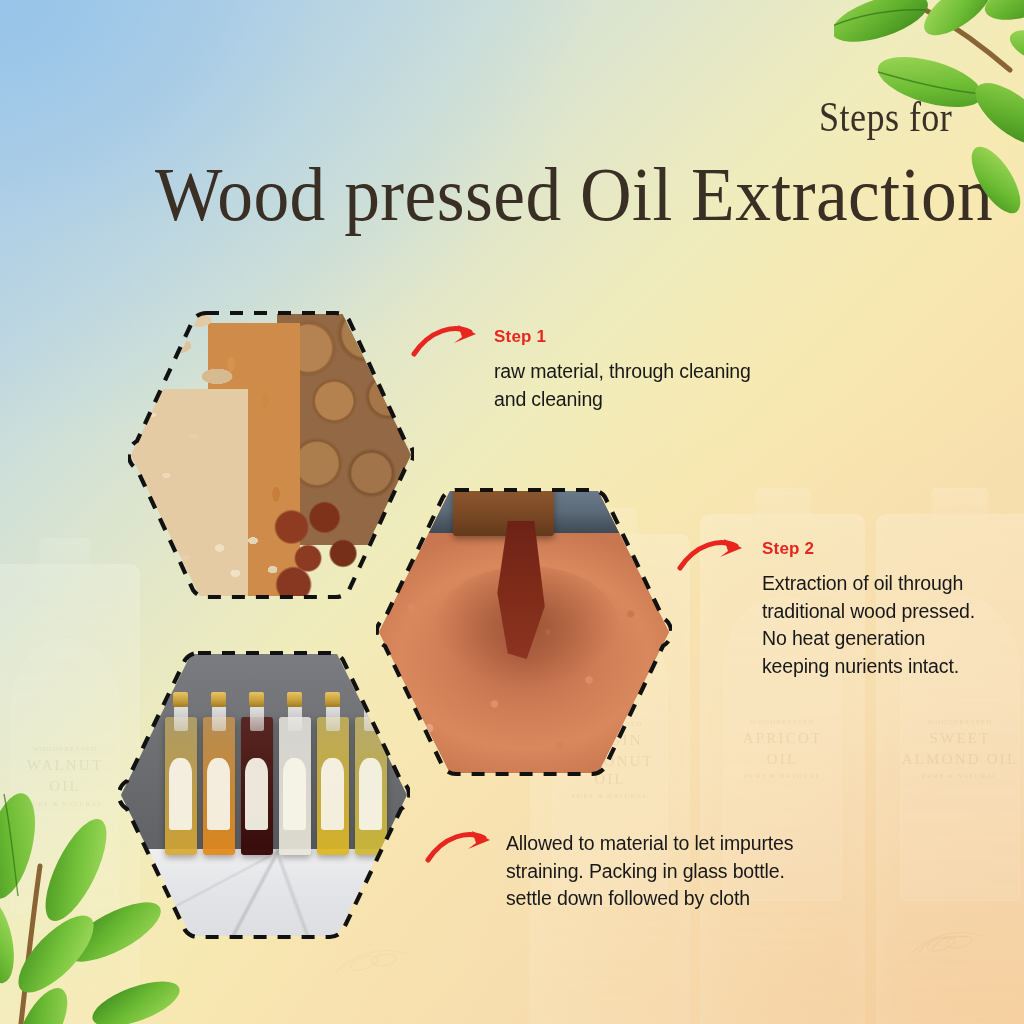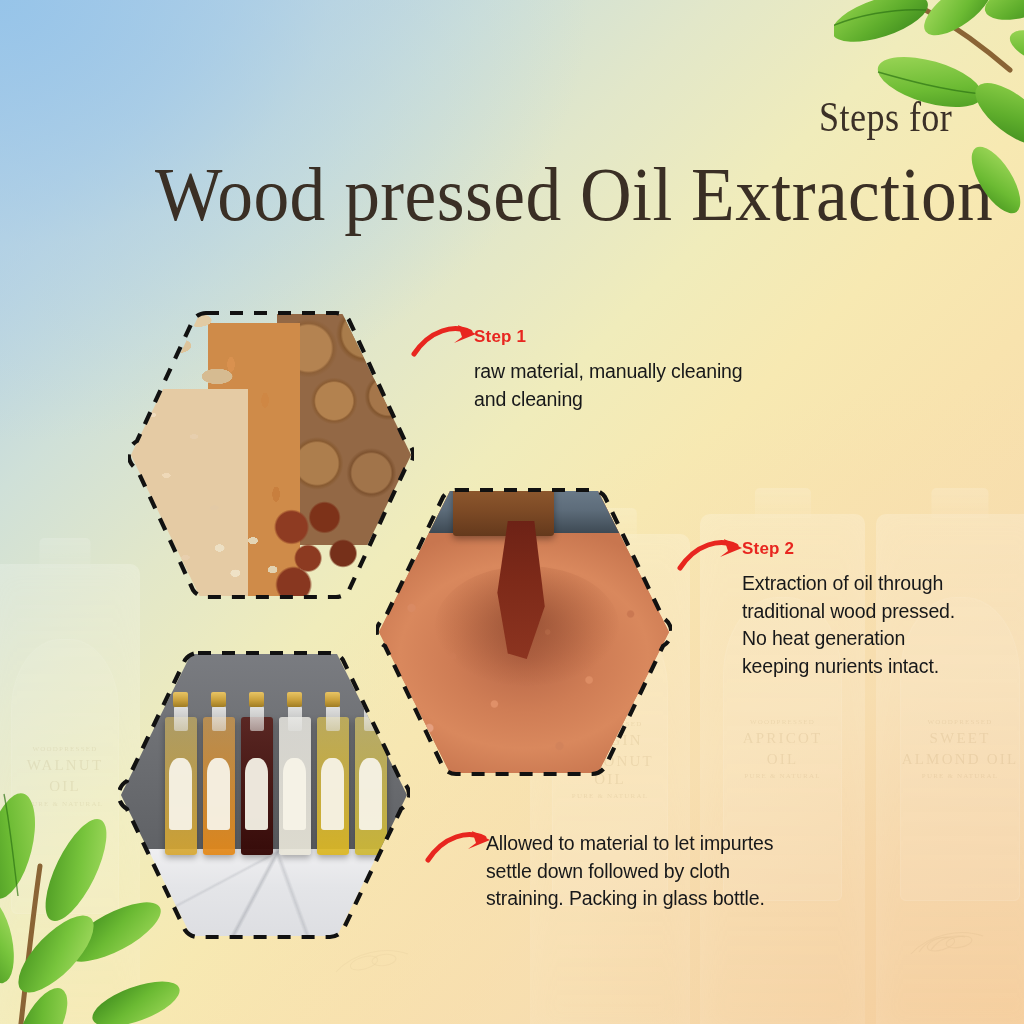--- a/index.html
+++ b/index.html
@@ -240,21 +240,21 @@
     background:linear-gradient(180deg,rgba(240,240,238,.88),rgba(225,225,222,.6));
     border-radius:2px;
   }
   .bottle .lbl{
     position:absolute;left:14%;right:14%;top:30%;height:52%;
     background:rgba(246,243,232,.94);
     border-radius:42% 42% 3px 3px/22% 22% 3px 3px;
   }
 
   
-  .step{position:absolute;}
+  .step{position:absolute;margin-left:20px;}
   .step-label{
     color:#e8261f;font-weight:bold;font-size:17px;letter-spacing:.2px;
     line-height:1;margin-bottom:13px;
   }
   .step-body{
     color:#17181a;font-size:19.5px;line-height:1.42;font-weight:500;
     letter-spacing:-.15px;
   }
   .arrow{position:absolute;}
 </style>
@@ -409,21 +409,21 @@
     </svg>
   </div>
 
   <svg class="arrow" style="left:410px;top:316px;width:72px;height:44px;" viewBox="0 0 72 44">
     <path d="M4 38 C20 14, 44 8, 60 16" fill="none" stroke="#e8261f" stroke-width="5" stroke-linecap="round"></path>
     <path d="M66 18 L48 9 L52 21 L44 27 Z" fill="#e8261f"></path>
   </svg>
   <div class="step" style="left:474px;top:328px;width:330px;">
     <div class="step-label">Step 1</div>
     <div class="step-body">
-      <div>raw material, manually cleaning</div>
+      <div>raw material, through cleaning</div>
       <div>and cleaning</div>
     </div>
   </div>
 
   <svg class="arrow" style="left:676px;top:530px;width:72px;height:44px;" viewBox="0 0 72 44">
     <path d="M4 38 C20 14, 44 8, 60 16" fill="none" stroke="#e8261f" stroke-width="5" stroke-linecap="round"></path>
     <path d="M66 18 L48 9 L52 21 L44 27 Z" fill="#e8261f"></path>
   </svg>
   <div class="step" style="left:742px;top:540px;width:290px;">
     <div class="step-label">Step 2</div>
@@ -435,22 +435,22 @@
     </div>
   </div>
 
   <svg class="arrow" style="left:424px;top:822px;width:72px;height:44px;" viewBox="0 0 72 44">
     <path d="M4 38 C20 14, 44 8, 60 16" fill="none" stroke="#e8261f" stroke-width="5" stroke-linecap="round"></path>
     <path d="M66 18 L48 9 L52 21 L44 27 Z" fill="#e8261f"></path>
   </svg>
   <div class="step" style="left:486px;top:830px;width:400px;">
     <div class="step-body">
       <div>Allowed to material to let impurtes</div>
+      <div>straining. Packing in glass bottle.</div>
       <div>settle down followed by cloth</div>
-      <div>straining. Packing in glass bottle.</div>
     </div>
   </div>
 
   <svg class="leaf-tr" viewBox="0 0 220 250">
     <defs>
       <linearGradient id="lg1" x1="0" y1="0" x2="1" y2="1">
         <stop offset="0%" stop-color="#8fd14a"></stop>
           <stop offset="55%" stop-color="#5fae2c"></stop>
           <stop offset="100%" stop-color="#3d8a1d"></stop>
       </linearGradient>

